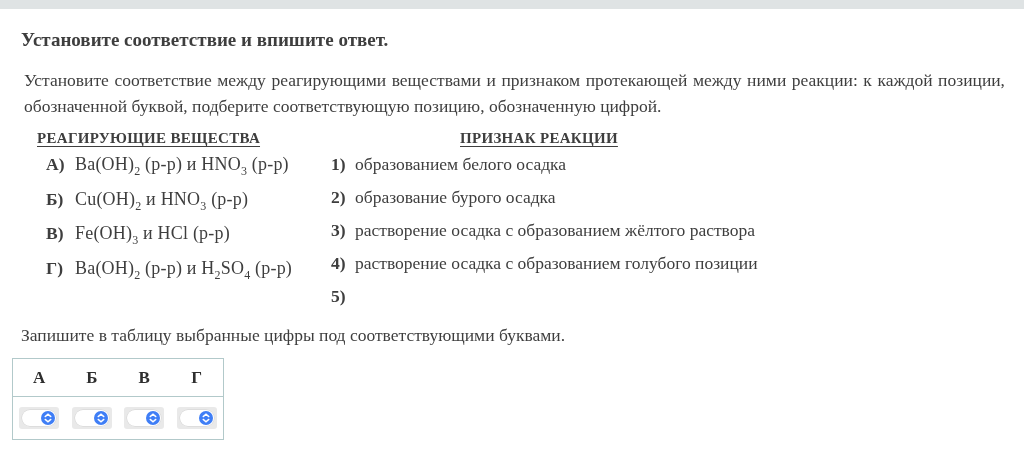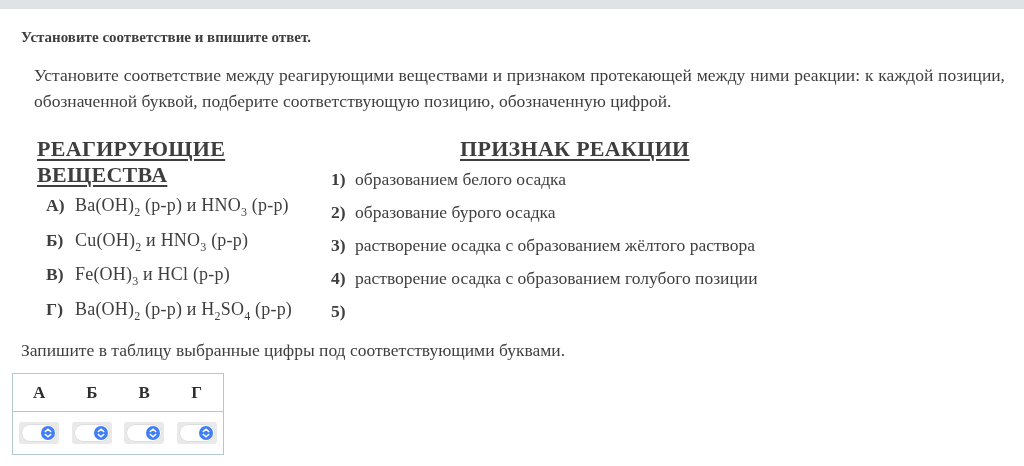--- a/index.html
+++ b/index.html
@@ -10,42 +10,41 @@
     background: #ffffff;
     overflow: hidden;
   }
   .top-strip {
     width: 100%;
     height: 9px;
     background: #dfe3e4;
   }
   .title {
     margin: 20px 21px 0 21px;
-    font-size: 15px;
+    font-size: 19px;
     font-weight: bold;
   }
   .instruction {
-    margin: 16px 19px 0 34px;
+    margin: 16px 19px 0 24px;
     font-size: 17.5px;
     line-height: 26px;
     text-align: justify;
   }
   .match {
     display: grid;
     grid-template-columns: 294px 1fr;
     margin: 10px 0 0 37px;
   }
   .col-header {
-    font-size: 22px;
+    font-size: 15px;
     font-weight: bold;
     text-decoration: underline;
     text-underline-offset: 3px;
     letter-spacing: 0.3px;
     display: inline-block;
-    margin-top: 12px;
   }
   .right-col .col-header { margin-left: 129px; font-family: Liberation Serif, serif; }
   .item-list { margin-top: 7px; }
   .item-row {
     display: flex;
     align-items: baseline;
     font-size: 17.5px;
   }
   .left-col .item-row { height: 34.5px; padding-left: 9px; }
   .right-col .item-row { height: 33px; }

